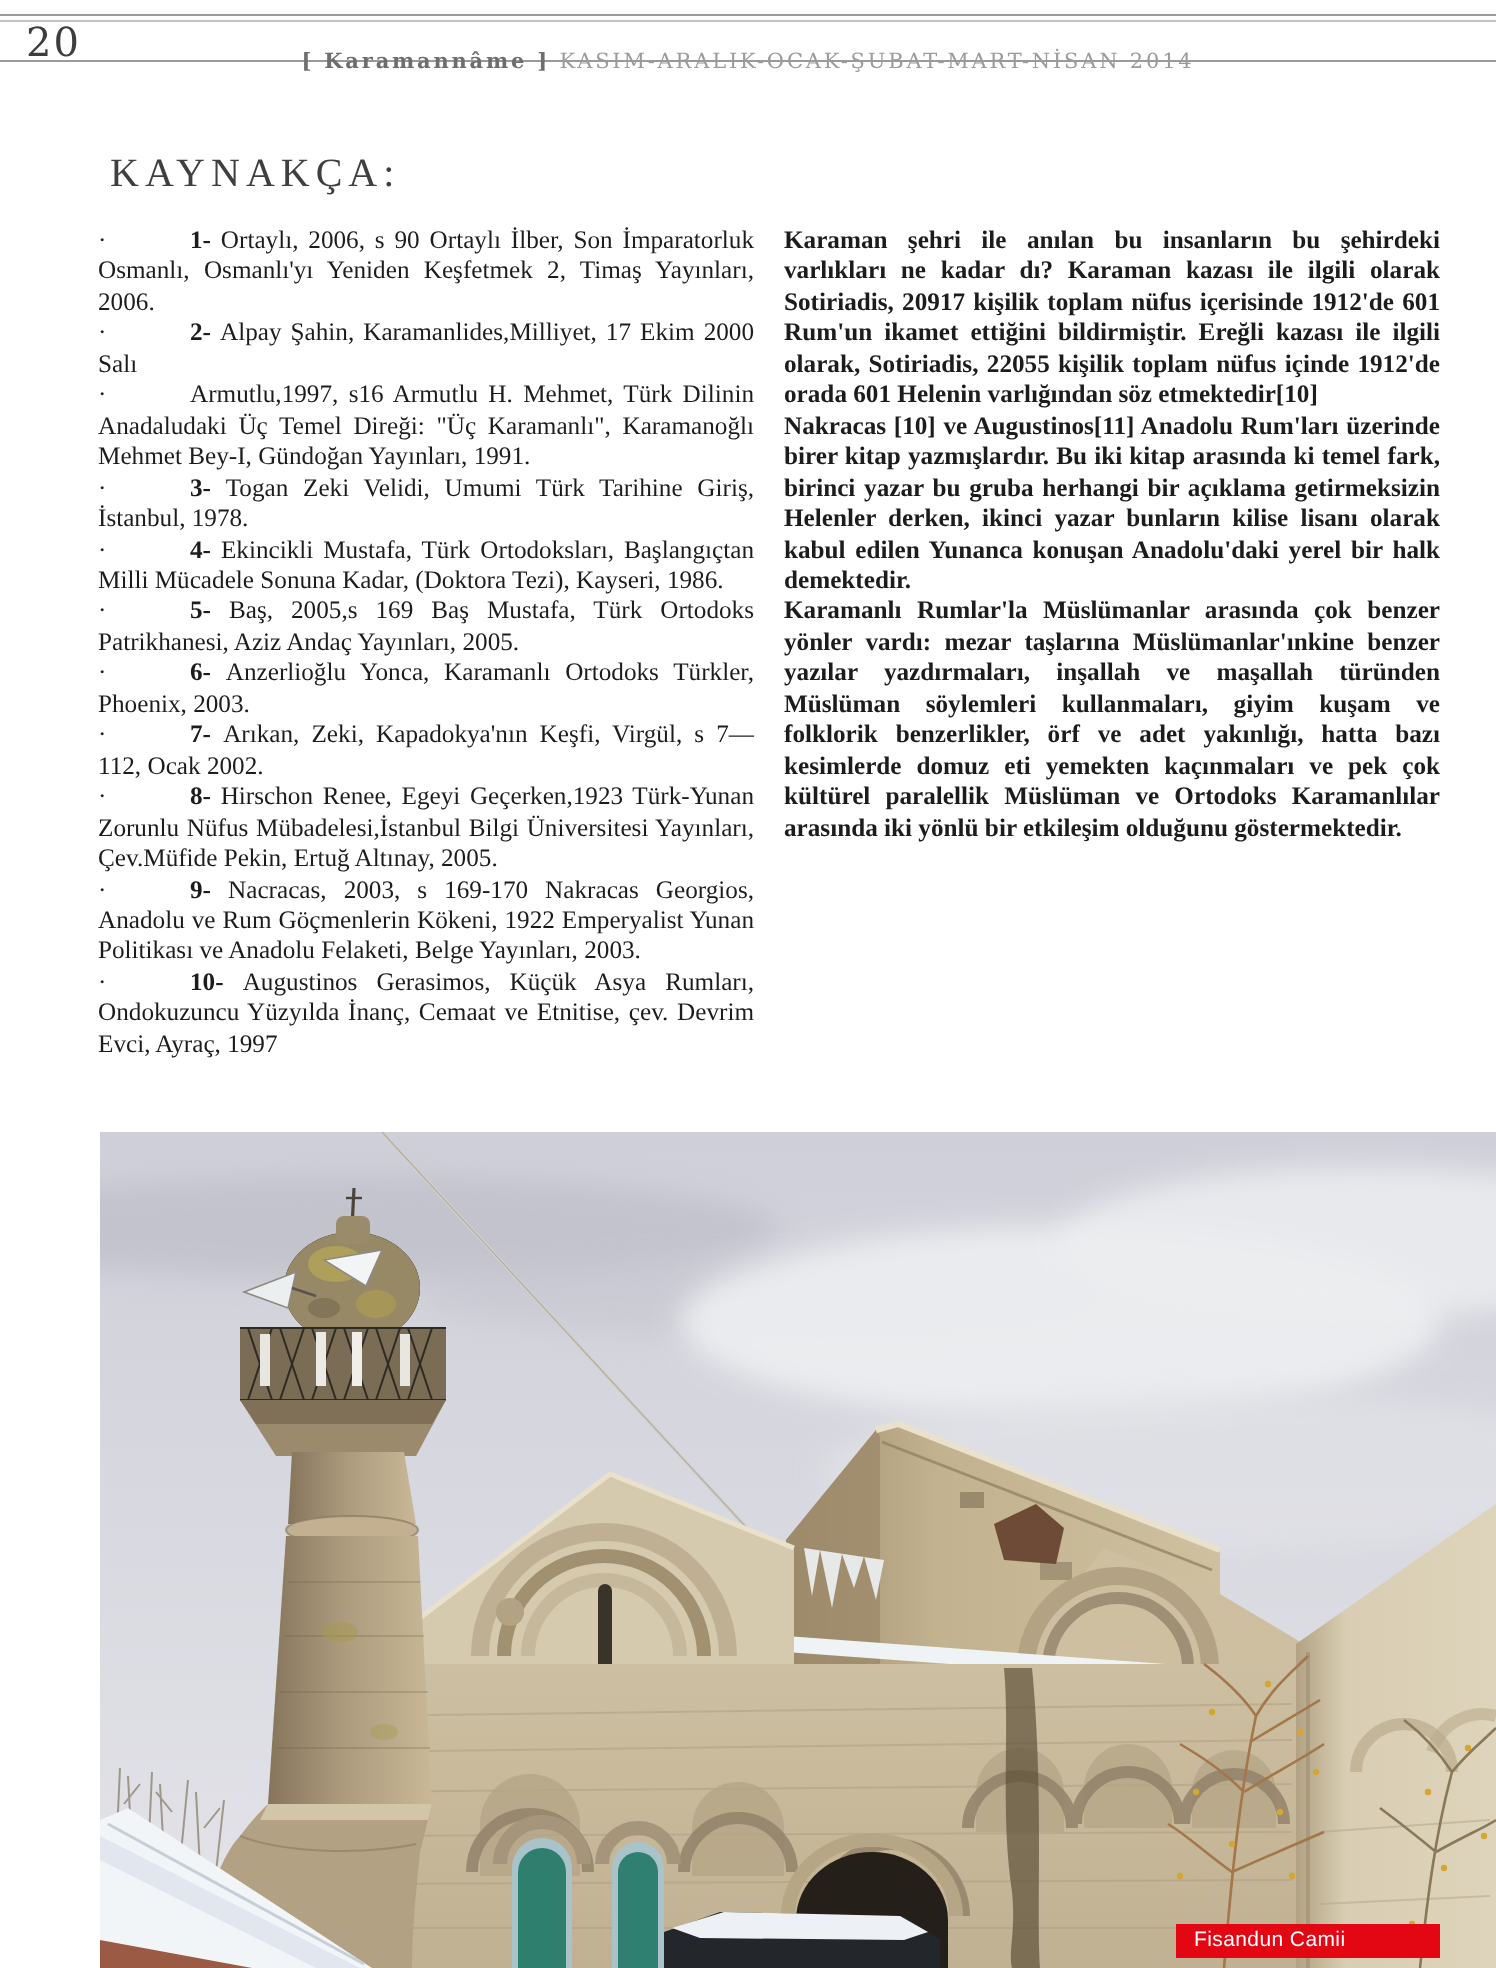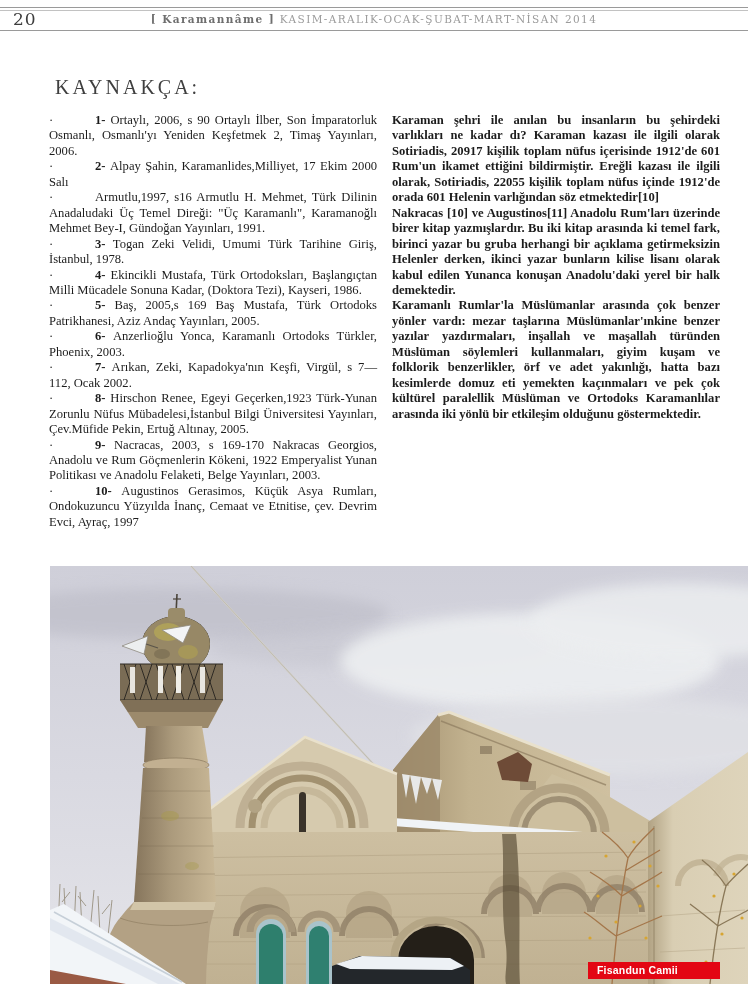--- a/index.html
+++ b/index.html
@@ -7,24 +7,24 @@
     width:748px;height:984px;position:relative;background:#ffffff;
     font-family:"Liberation Serif",serif;color:#1c1c1c;overflow:hidden;
   }
   
   .rule{position:absolute;left:0;width:748px;height:0;border-top:1px solid #9a9a9a;}
   #rule1{top:7px;}
   #rule2{top:10px;border-top-color:#c2c2c2;}
   #rule3{top:30px;}
   #page-number{
     position:absolute;left:13px;top:9px;font-family:"DejaVu Serif",serif;
-    font-size:17px;color:#3d3d3d;letter-spacing:1px;
+    font-size:20px;color:#3d3d3d;letter-spacing:1px;
   }
   #header-title{
-    position:absolute;left:0;top:13px;width:748px;text-align:center;
+    position:absolute;left:0;top:25px;width:748px;text-align:center;
     font-family:"DejaVu Serif",serif;font-size:10.5px;letter-spacing:1.4px;color:#9b9b9b;
   }
   #header-title .brand{font-weight:bold;color:#6e6e6e;}
   
   #kaynakca-heading{
     position:absolute;left:55px;top:76px;
     font-family:Liberation Serif, serif;font-size:20px;letter-spacing:3px;color:#3f3f3f;
   }
   
   .col{position:absolute;top:113px;width:328px;font-size:12.6px;line-height:15.45px;text-align:justify;}
@@ -35,21 +35,21 @@
   .ref .num{font-weight:bold;}
   .para{margin:0;}
   
   #photo{
     position:absolute;left:50px;top:566px;width:698px;height:418px;overflow:hidden;background:#d8d8e0;
   }
   #photo svg{display:block;}
   #photo-caption{
     position:absolute;left:538px;top:396px;width:132px;height:17px;
     background:#e30613;color:#ffffff;font-family:"Liberation Sans",sans-serif;
-    font-size:10.5px;font-weight:bold;line-height:17px;padding-left:9px;
+    font-size:10.5px;font-weight:normal;line-height:17px;padding-left:9px;
     box-sizing:border-box;letter-spacing:0.2px;
   }
 </style>
 </head>
 <body>
 
 <div class="rule" id="rule1"></div>
 <div class="rule" id="rule2"></div>
 <div class="rule" id="rule3"></div>
 <div id="page-number">20</div>

